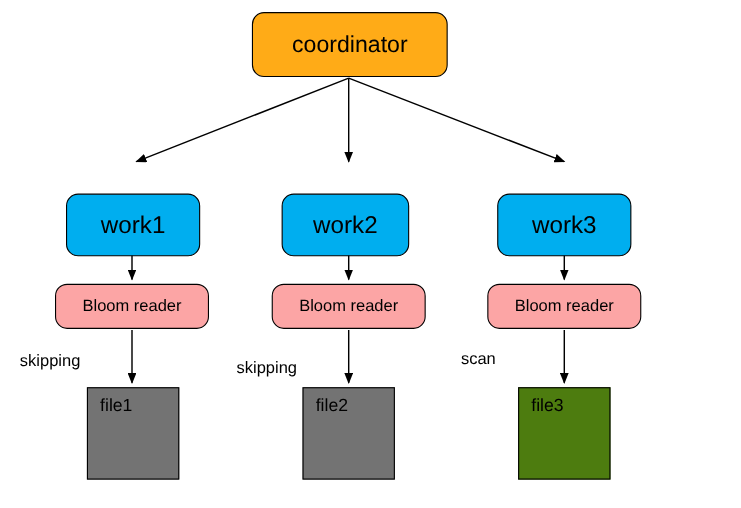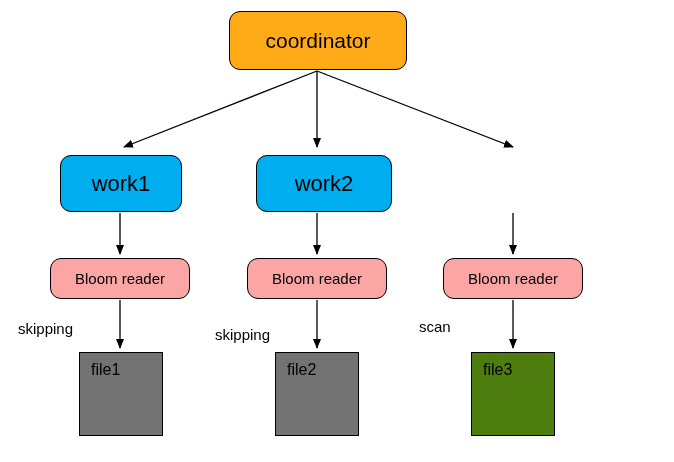--- a/index.html
+++ b/index.html
@@ -47,20 +47,21 @@
     line-height: 1;
   }
   .node-coordinator {
     background: #FFAB17;
   }
   .node-coordinator .node-label {
     font-size: 21px;
   }
   .node-worker {
     background: #00AEEF;
+    margin-top: 21px;
   }
   .node-worker .node-label {
     font-size: 22px;
   }
   .node-bloom {
     background: #fca5a5;
   }
   .node-bloom .node-label {
     font-size: 15px;
   }
@@ -112,22 +113,25 @@
     <line x1="513" y1="300" x2="513" y2="348" stroke="#000000" stroke-width="1.3" marker-end="url(#arrowhead)"></line>
   </svg>
 
   <div class="node node-rounded node-coordinator" style="left:229px; top:11px; width:178px; height:59px;">
     <span class="node-label">coordinator</span>
   </div>
 
   <div class="node node-rounded node-worker" style="left:60px; top:155px; width:122px; height:57px;">
     <span class="node-label">work1</span>
   </div>
-  <div class="node node-rounded node-worker" style="left:256px; top:155px; width:136px; height:57px;">
+  <div class="node node-rounded node-worker" style="left:256px; top:155px; width:116px; height:57px;">
     <span class="node-label">work2</span>
+  </div>
+  <div class="node node-rounded node-worker" style="left:452px; top:155px; width:122px; height:57px;">
+    <span class="node-label">work3</span>
   </div>
 
   <div class="node node-rounded node-bloom" style="left:50px; top:258px; width:140px; height:41px;">
     <span class="node-label">Bloom reader</span>
   </div>
   <div class="node node-rounded node-bloom" style="left:247px; top:258px; width:140px; height:41px;">
     <span class="node-label">Bloom reader</span>
   </div>
   <div class="node node-rounded node-bloom" style="left:443px; top:258px; width:140px; height:41px;">
     <span class="node-label">Bloom reader</span>

